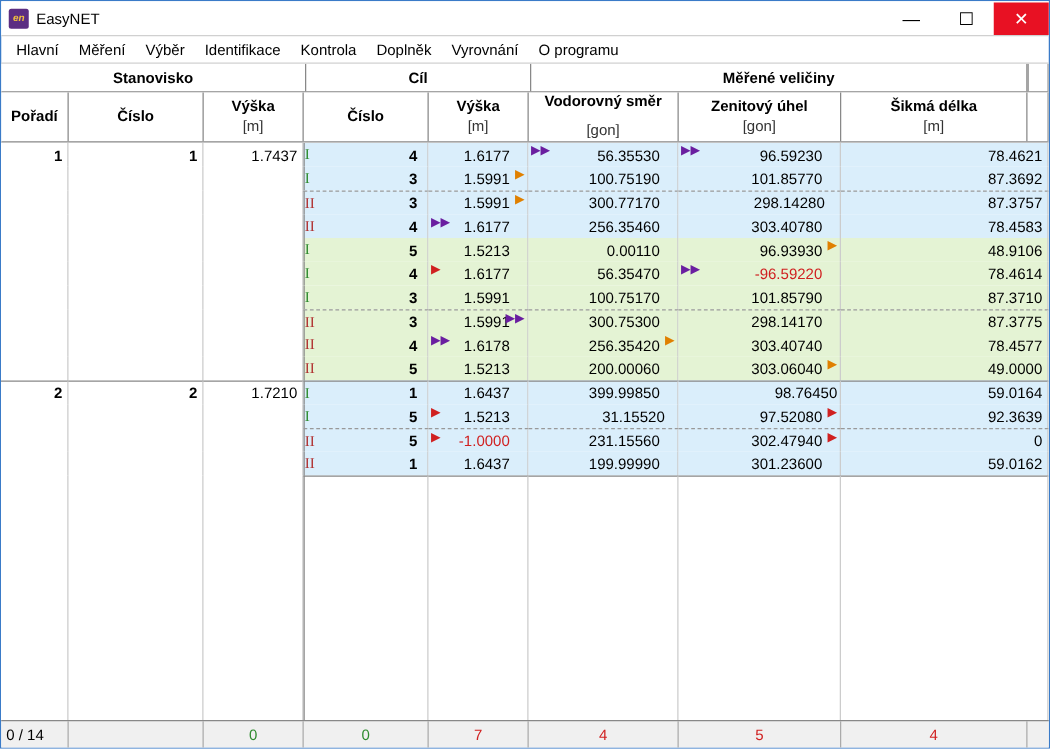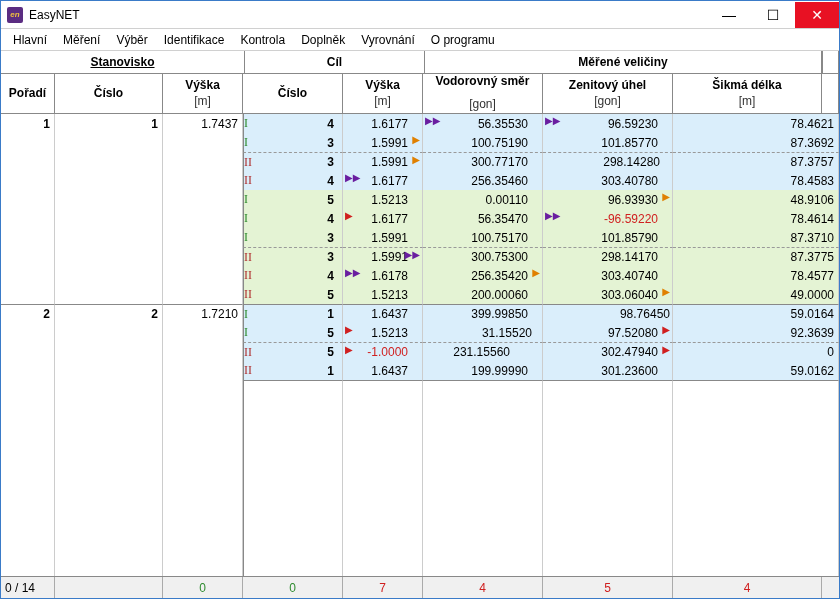--- a/index.html
+++ b/index.html
@@ -9,21 +9,21 @@
   .titlebar .icon { width: 16px; height: 16px; margin: 0 6px; background: #5b2d82; border-radius: 2px; display: flex; align-items: center; justify-content: center; color: #f0c040; font-size: 8px; font-weight: bold; font-style: italic; }
   .titlebar .title { flex: 1; font-size: 12px; }
   .winbtns { display: flex; }
   .winbtn { width: 44px; height: 26px; display: flex; align-items: center; justify-content: center; font-size: 14px; }
   .winbtn.close { background: #e81123; color: #fff; }
   .menubar { height: 22px; display: flex; align-items: center; padding: 0 4px; border-bottom: 1px solid #d0d0d0; }
   .menuitem { padding: 2px 8px; font-size: 12px; cursor: default; }
   .gridwrap { flex: 1; display: flex; flex-direction: column; overflow: hidden; }
   .header-groups, .header-cols { display: flex; background: #fff; border-bottom: 1px solid #888; font-weight: 600; }
   .header-groups > div { border-right: 1px solid #888; display: flex; align-items: center; justify-content: center; height: 22px; }
-  .hgrp1 { width: 244px; text-decoration: underline; }
+  .hgrp1 { width: 244px; }
   .hgrp2 { width: 180px; }
   .hgrp3 { flex: 1; }
   .hgrp-scroll { width: 17px; border-left: 1px solid #888; }
   .header-cols { height: 40px; }
   .hcol { border-right: 1px solid #888; display: flex; flex-direction: column; align-items: center; justify-content: center; line-height: 1.3; }
   .c-poradi { width: 54px; }
   .c-cislo1 { width: 108px; }
   .c-vyska1 { width: 80px; }
   .c-cislo2 { width: 100px; }
   .c-vyska2 { width: 80px; }
@@ -280,21 +280,21 @@
         </div>
         <div class="row">
           <div class="cell c-poradi" style="font-weight:bold"></div>
           <div class="cell c-cislo1" style="font-weight:bold"></div>
           <div class="cell c-vyska1"></div>
           <div class="cell c-cislo2 bg-blue dash-top station-sep">
             <span class="mark r">II</span>
             <span class="num">5</span>
           </div>
           <div class="cell c-vyska2 bg-blue dash-top neg" style="padding-right:14px"><span class="arrow left"><span class="ar-red">▶</span></span>-1.0000</div>
-          <div class="cell c-vodo bg-blue dash-top" style="padding-right:32px">231.15560</div>
+          <div class="cell c-vodo bg-blue dash-top" style="padding-right:14px">231.15560</div>
           <div class="cell c-zenit bg-blue dash-top " style="padding-right:14px">302.47940<span class="arrow right"><span class="ar-red">▶</span></span></div>
           <div class="cell c-sikma bg-blue dash-top">0</div>
         </div>
         <div class="row">
           <div class="cell c-poradi" style="font-weight:bold"></div>
           <div class="cell c-cislo1" style="font-weight:bold"></div>
           <div class="cell c-vyska1"></div>
           <div class="cell c-cislo2 bg-blue station-sep">
             <span class="mark r">II</span>
             <span class="num">1</span>

